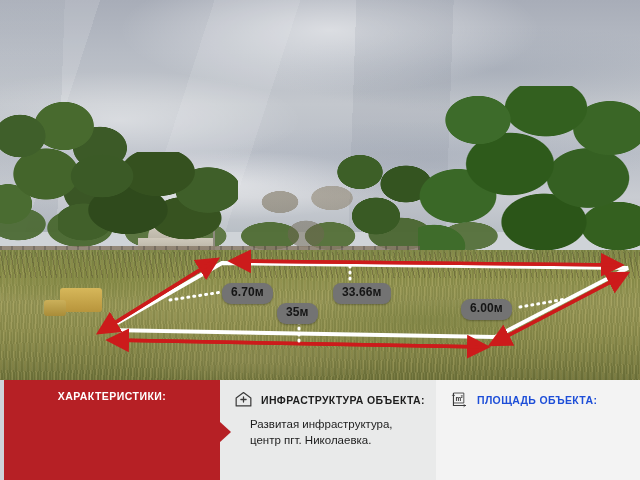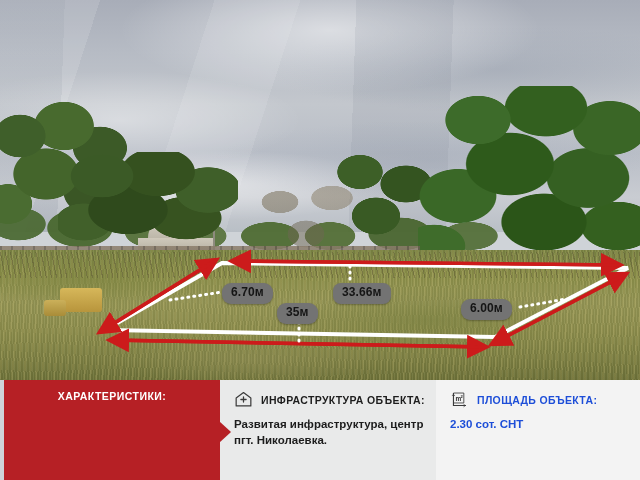--- a/index.html
+++ b/index.html
@@ -210,21 +210,21 @@
     color:#1d1d1d;
   }
   .panel-light{
     flex:1; height:128px;
     background:#f3f3f3;
     padding:10px 10px 0 14px;
     color:#1d4ed8;
   }
   .p-head{ display:flex; align-items:center; gap:8px; margin-bottom:7px;text-align:center; }
   .p-head .h-title{ font-size:10.5px; font-weight:bold; letter-spacing:.35px; }
-  .p-text{ font-size:11.5px; font-weight:bold; line-height:1.42; }
+  .p-text{ font-size:11.5px; font-weight:normal; line-height:1.42;margin-left:16px; }
   .ic{ width:19px; height:19px; display:block; flex:none; }
 </style>
 </head>
 <body>
 
 <div class="stage">
 
   <div class="photo">
     <div class="sky"></div>
     <div class="treeline"></div>
@@ -302,17 +302,16 @@
         <svg class="ic" viewBox="0 0 22 22">
           <path d="M4 3.5 L4 18 L18.5 18" fill="none" stroke="#3a3a3a" stroke-width="1.3"></path>
           <path d="M4 3.5 L16 3.5 L16 15 L4 15" fill="none" stroke="#3a3a3a" stroke-width="1.1" opacity=".9"></path>
           <path d="M4 5 L2.6 6.6 M4 5 L5.4 6.6" fill="none" stroke="#3a3a3a" stroke-width="1.1"></path>
           <path d="M17.4 18 L15.8 16.6 M17.4 18 L15.8 19.4" fill="none" stroke="#3a3a3a" stroke-width="1.1"></path>
           <text x="6.4" y="12.6" font-family="Liberation Sans, sans-serif" font-size="7.4" font-weight="bold" fill="#2b2b2b">m</text>
           <text x="12.1" y="9.4" font-family="Liberation Sans, sans-serif" font-size="4.8" font-weight="bold" fill="#2b2b2b">2</text>
         </svg>
         <div class="h-title">ПЛОЩАДЬ ОБЪЕКТА:</div>
       </div>
-      <div class="p-text">2.30 сот. СНТ</div>
     </div>
 
   </div>
 </div>
 
 </body></html>

